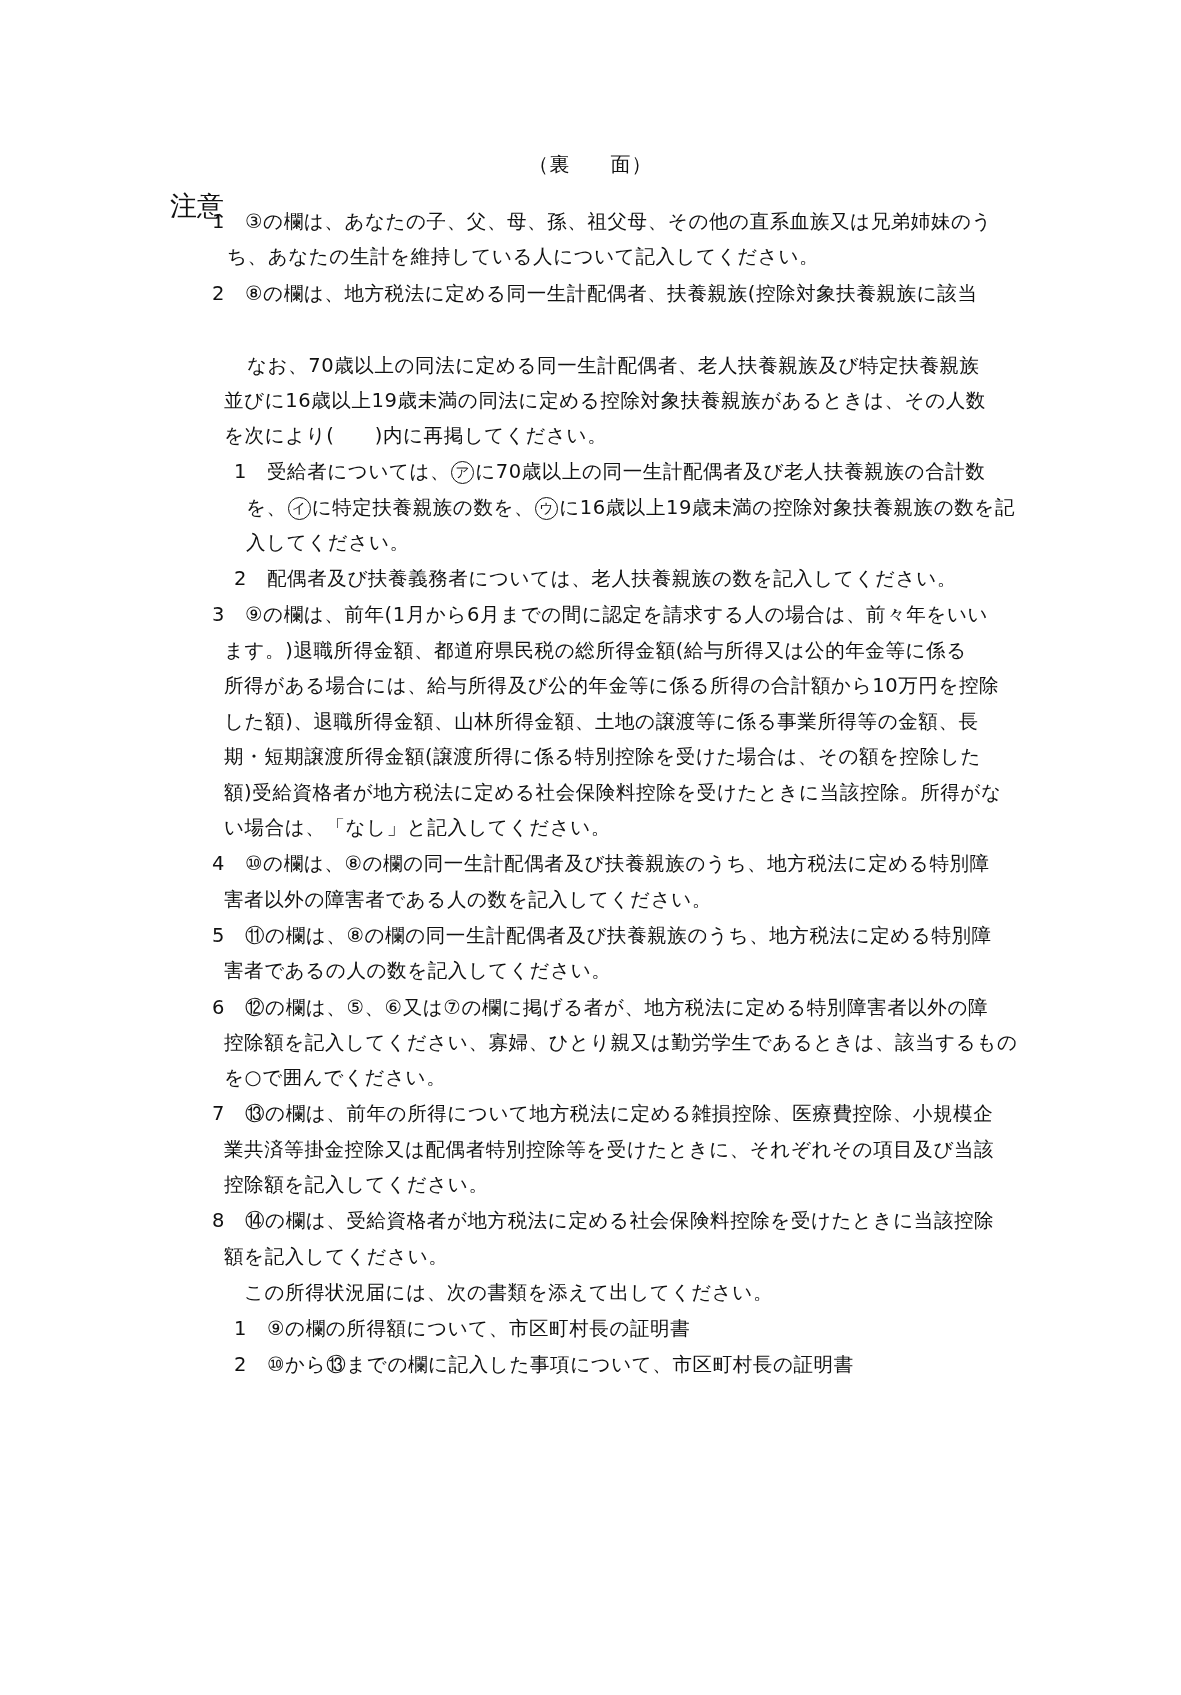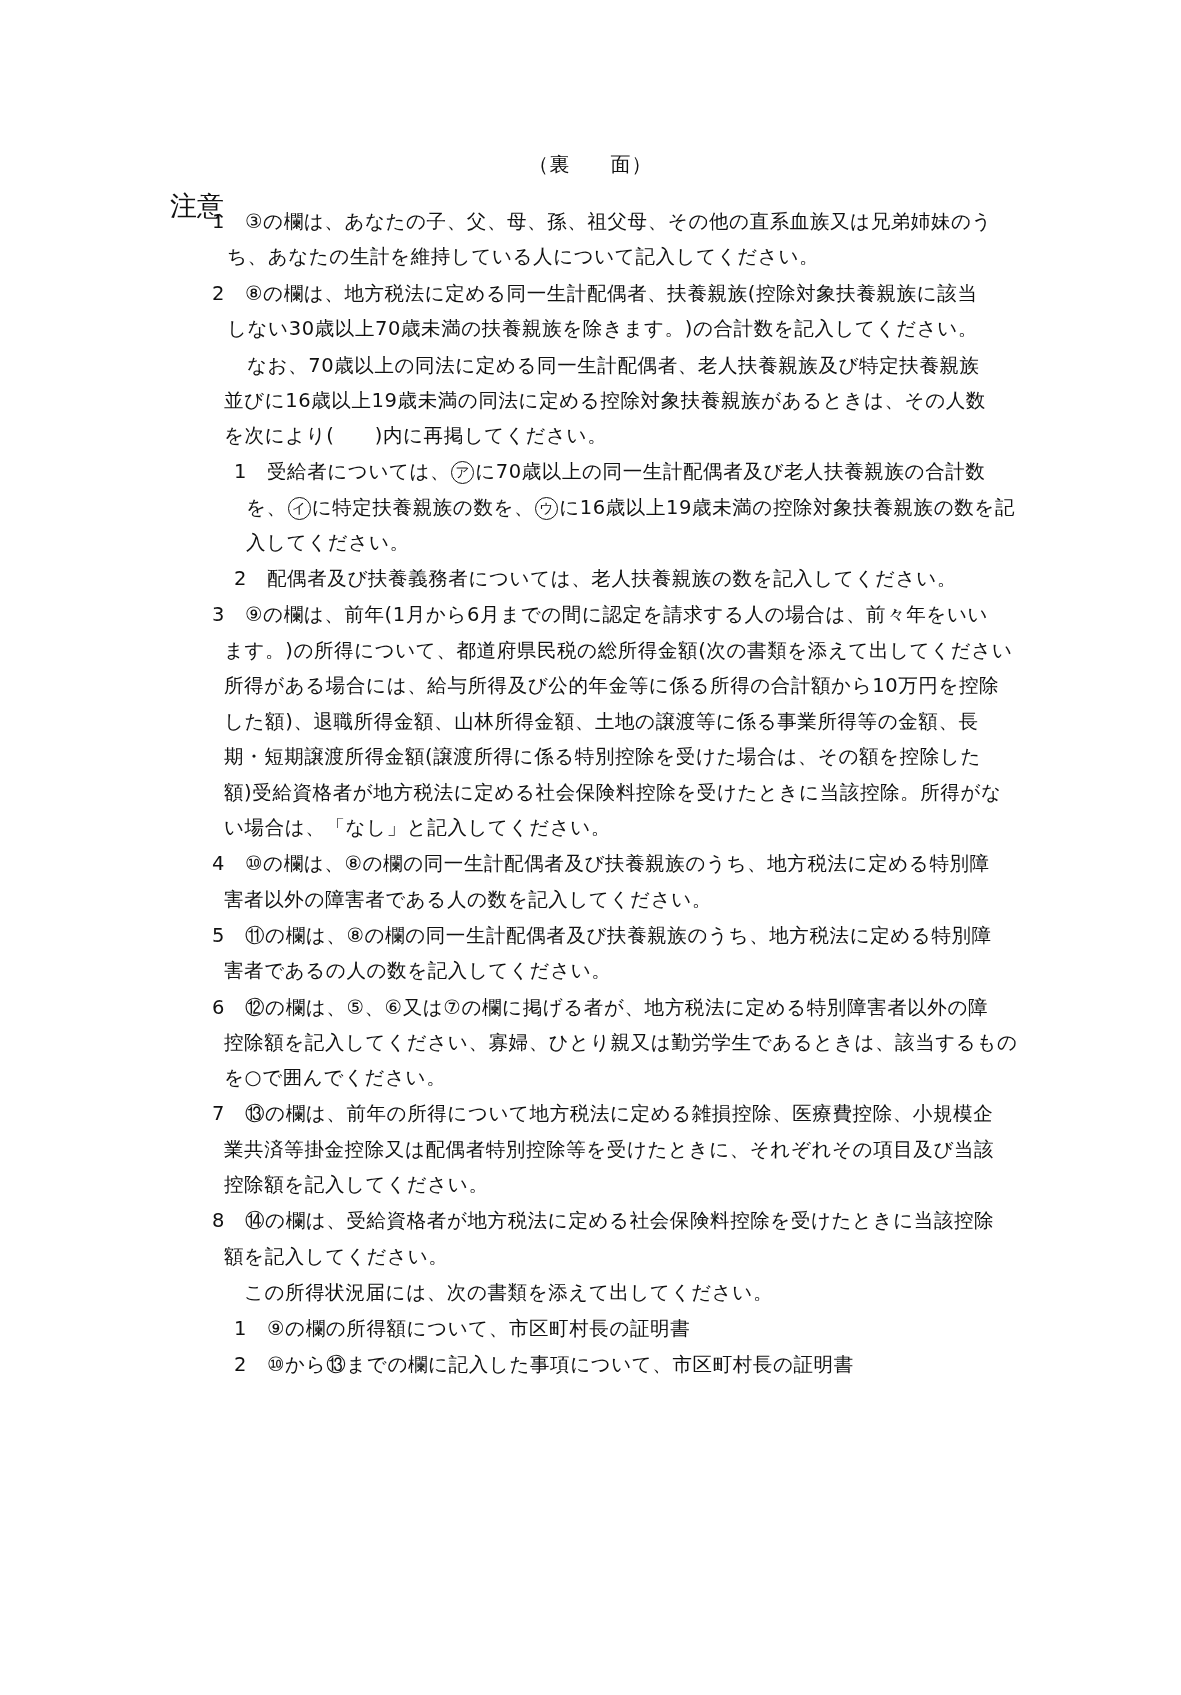--- a/index.html
+++ b/index.html
@@ -33,32 +33,31 @@
 <div class="page">
   <div class="title">
     <span>（裏</span><span class="gap"></span><span>面）</span>
   </div>
   <div class="heading">注意</div>
 
   <div class="line" style="left:178px;top:210px"><span class="num">1</span><span>③の欄は、あなたの子、父、母、孫、祖父母、その他の直系血族又は兄弟姉妹のう</span></div>
   <div class="line" style="left:193px;top:245px"><span>ち、あなたの生計を維持している人について記入してください。</span></div>
 
   <div class="line" style="left:178px;top:282px"><span class="num">2</span><span>⑧の欄は、地方税法に定める同一生計配偶者、扶養親族(控除対象扶養親族に該当</span></div>
-  <div class="line" style="left:193px;top:317px"><span>しない30歳以上70歳未満の扶養親族を除きます。)の合計数を記入してください。</span></div>
   <div class="line" style="left:213px;top:354px"><span>なお、70歳以上の同法に定める同一生計配偶者、老人扶養親族及び特定扶養親族</span></div>
   <div class="line" style="left:190px;top:389px"><span>並びに16歳以上19歳未満の同法に定める控除対象扶養親族があるときは、その人数</span></div>
   <div class="line" style="left:190px;top:424px"><span>を次により(　　)内に再掲してください。</span></div>
 
   <div class="line" style="left:200px;top:460px"><span class="num">1</span><span>受給者については、</span><span class="circ">ア</span><span>に70歳以上の同一生計配偶者及び老人扶養親族の合計数</span></div>
   <div class="line" style="left:212px;top:496px"><span>を、</span><span class="circ">イ</span><span>に特定扶養親族の数を、</span><span class="circ">ウ</span><span>に16歳以上19歳未満の控除対象扶養親族の数を記</span></div>
   <div class="line" style="left:212px;top:531px"><span>入してください。</span></div>
   <div class="line" style="left:200px;top:567px"><span class="num">2</span><span>配偶者及び扶養義務者については、老人扶養親族の数を記入してください。</span></div>
 
   <div class="line" style="left:178px;top:603px"><span class="num">3</span><span>⑨の欄は、前年(1月から6月までの間に認定を請求する人の場合は、前々年をいい</span></div>
-  <div class="line" style="left:190px;top:639px"><span>ます。)の所得について、都道府県民税の総所得金額(次の書類を添えて出してください</span></div>
+  <div class="line" style="left:190px;top:639px"><span>ます。)退職所得金額、都道府県民税の総所得金額(給与所得又は公的年金等に係る</span></div>
   <div class="line" style="left:190px;top:674px"><span>所得がある場合には、給与所得及び公的年金等に係る所得の合計額から10万円を控除</span></div>
   <div class="line" style="left:190px;top:745px"><span>期・短期譲渡所得金額(譲渡所得に係る特別控除を受けた場合は、その額を控除した</span></div>
   <div class="line" style="left:190px;top:710px"><span>した額)、退職所得金額、山林所得金額、土地の譲渡等に係る事業所得等の金額、長</span></div>
   <div class="line" style="left:190px;top:781px"><span>額)受給資格者が地方税法に定める社会保険料控除を受けたときに当該控除。所得がな</span></div>
   <div class="line" style="left:190px;top:816px"><span>い場合は、「なし」と記入してください。</span></div>
 
   <div class="line" style="left:178px;top:852px"><span class="num">4</span><span>⑩の欄は、⑧の欄の同一生計配偶者及び扶養親族のうち、地方税法に定める特別障</span></div>
   <div class="line" style="left:190px;top:888px"><span>害者以外の障害者である人の数を記入してください。</span></div>
 
   <div class="line" style="left:178px;top:924px"><span class="num">5</span><span>⑪の欄は、⑧の欄の同一生計配偶者及び扶養親族のうち、地方税法に定める特別障</span></div>

